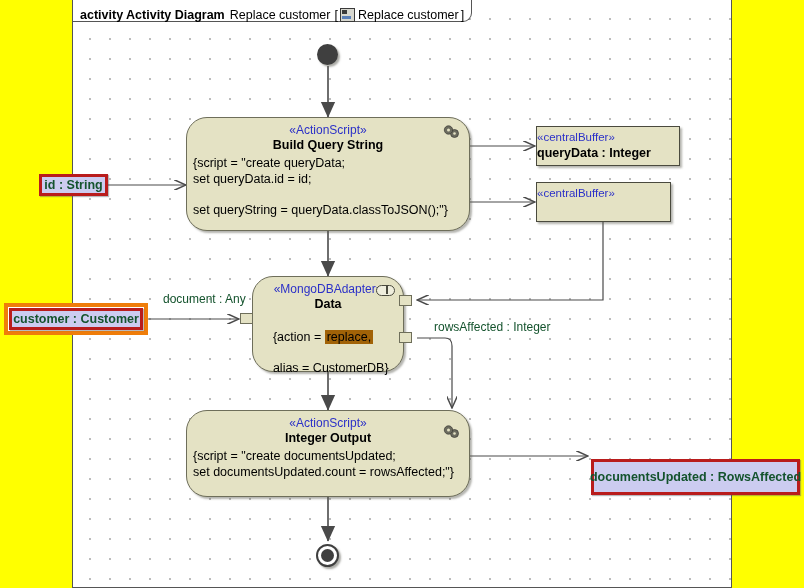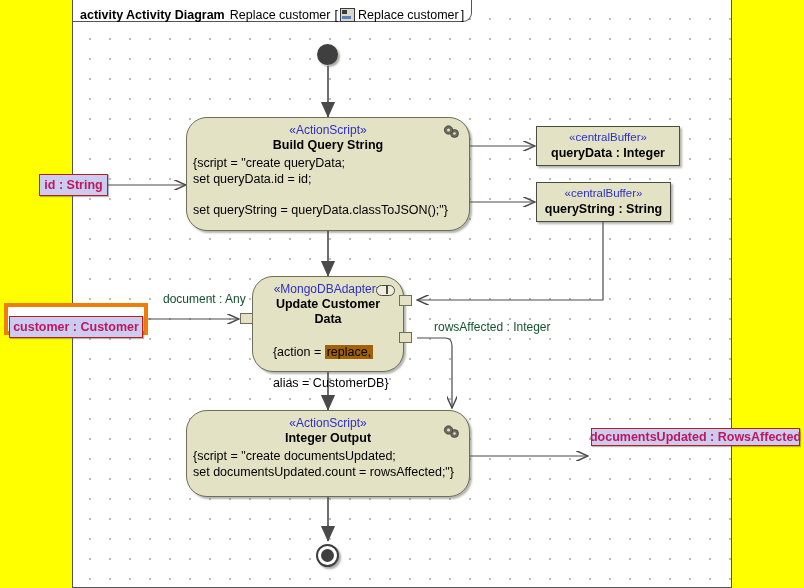--- a/index.html
+++ b/index.html
@@ -72,29 +72,29 @@
   }
 
   .pin{
     position:absolute;width:13px;height:11px;
     background:#e4e2c4;border:1px solid #6e6e5a;box-sizing:border-box;
   }
 
   .buffer{
     background:#e4e2c4;border:1px solid #4a4a3e;
     box-shadow:2px 2px 2px rgba(90,90,80,.45);
-    text-align:center;padding-top:3px;
+    padding-top:3px;
   }
   .buffer .stereo{font-size:11.5px;line-height:15px;}
   .buffer .nname{font-size:12.5px;line-height:16px;}
 
   .param{
-    background:#ccccf0;border:1px solid #b91c1c;
+    background:#ccccf0;border:3px solid #b91c1c;
     display:flex;align-items:center;justify-content:center;
-    font-size:12.5px;font-weight:bold;color:#be185d;
+    font-size:12.5px;font-weight:bold;color:#14532d;
     box-shadow:1px 1px 1px rgba(80,80,90,.4);
     white-space:nowrap;
   }
   .sel-ring{
     position:absolute;border:4px solid #ef7d0a;box-sizing:border-box;
     background:#ffffff;
   }
 
   .initial{
     position:absolute;width:21px;height:21px;border-radius:50%;
@@ -200,31 +200,29 @@
   </svg>
 </div>
 
 <div class="node buffer" style="left:536px;top:126px;width:144px;height:40px;">
   <div class="stereo">«centralBuffer»</div>
   <div class="nname">queryData : Integer</div>
 </div>
 
 <div class="node buffer" style="left:536px;top:182px;width:135px;height:40px;">
   <div class="stereo">«centralBuffer»</div>
-  <div class="nname">queryString : String</div>
 </div>
 
 <div class="node param" style="left:39px;top:174px;width:69px;height:22px;">id : String</div>
 
 <div class="sel-ring" style="left:4px;top:303px;width:144px;height:32px;"></div>
-<div class="node param" style="left:9px;top:316px;width:134px;height:22px;">customer : Customer</div>
+<div class="node param" style="left:9px;top:308px;width:134px;height:22px;">customer : Customer</div>
 
 <div class="node action" style="left:252px;top:276px;width:152px;height:96px;">
   <div class="stereo">«MongoDBAdapter»</div>
-  <div class="nname">Update Customer</div>
   <div class="nname">Data</div>
   <div class="body" style="padding-top:2px;">
     <span>{action = </span><span class="hl">replace,</span><br>
     <span>alias = CustomerDB}</span>
   </div>
   <div class="pillicon" style="right:8px;top:8px;"></div>
 </div>
 
 <div class="pin" style="left:240px;top:313px;"></div>
 <div class="pin" style="left:399px;top:332px;"></div>
@@ -241,16 +239,16 @@
   <svg class="cogicon" style="right:9px;top:14px;" viewBox="0 0 17 14">
     <g fill="#6b6b5e" stroke="#3a3a33" stroke-width="0.7">
       <circle cx="11.5" cy="8.5" r="4"></circle>
       <circle cx="5.5" cy="5" r="4.2"></circle>
     </g>
     <circle cx="5.5" cy="5" r="1.5" fill="#e4e2c4"></circle>
     <circle cx="11.5" cy="8.5" r="1.3" fill="#e4e2c4"></circle>
   </svg>
 </div>
 
-<div class="node param" style="left:591px;top:428px;width:209px;height:18px;">documentsUpdated : RowsAffected</div>
+<div class="node param" style="left:591px;top:459px;width:209px;height:36px;">documentsUpdated : RowsAffected</div>
 
 <div class="final-out" style="left:316px;top:544px;"></div>
 <div class="final-in" style="left:321px;top:549px;"></div>
 
 </body></html>

